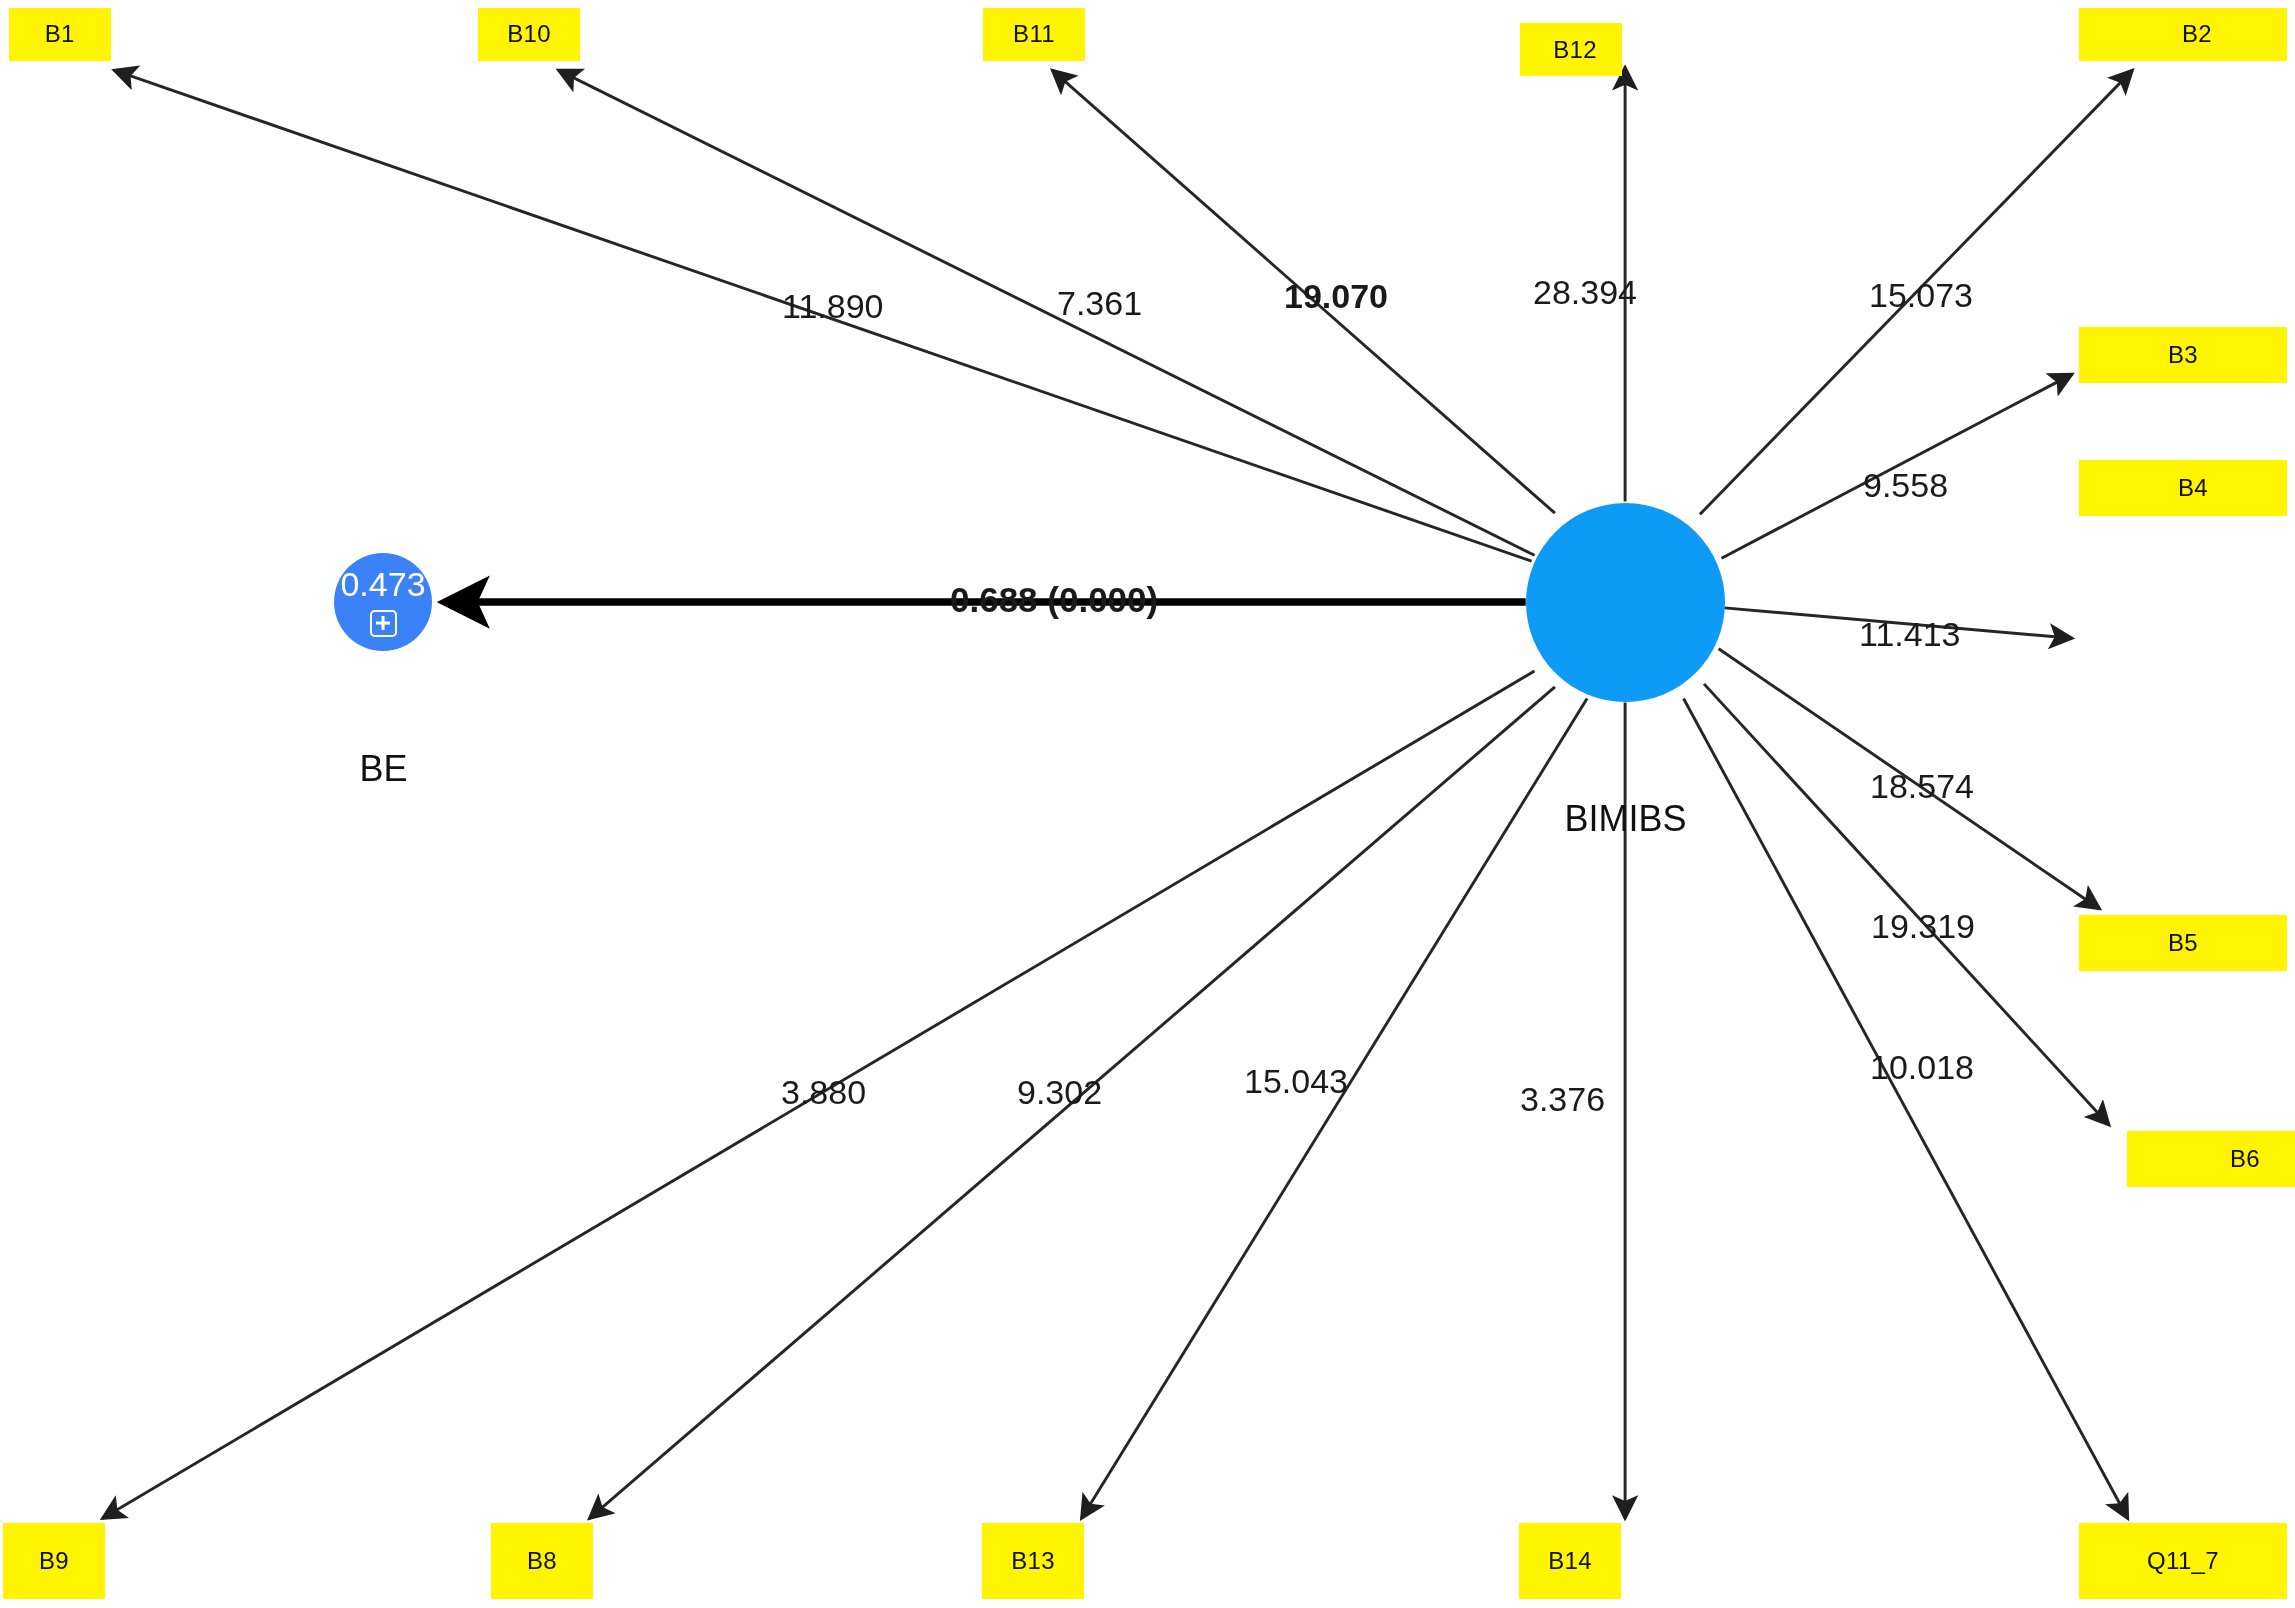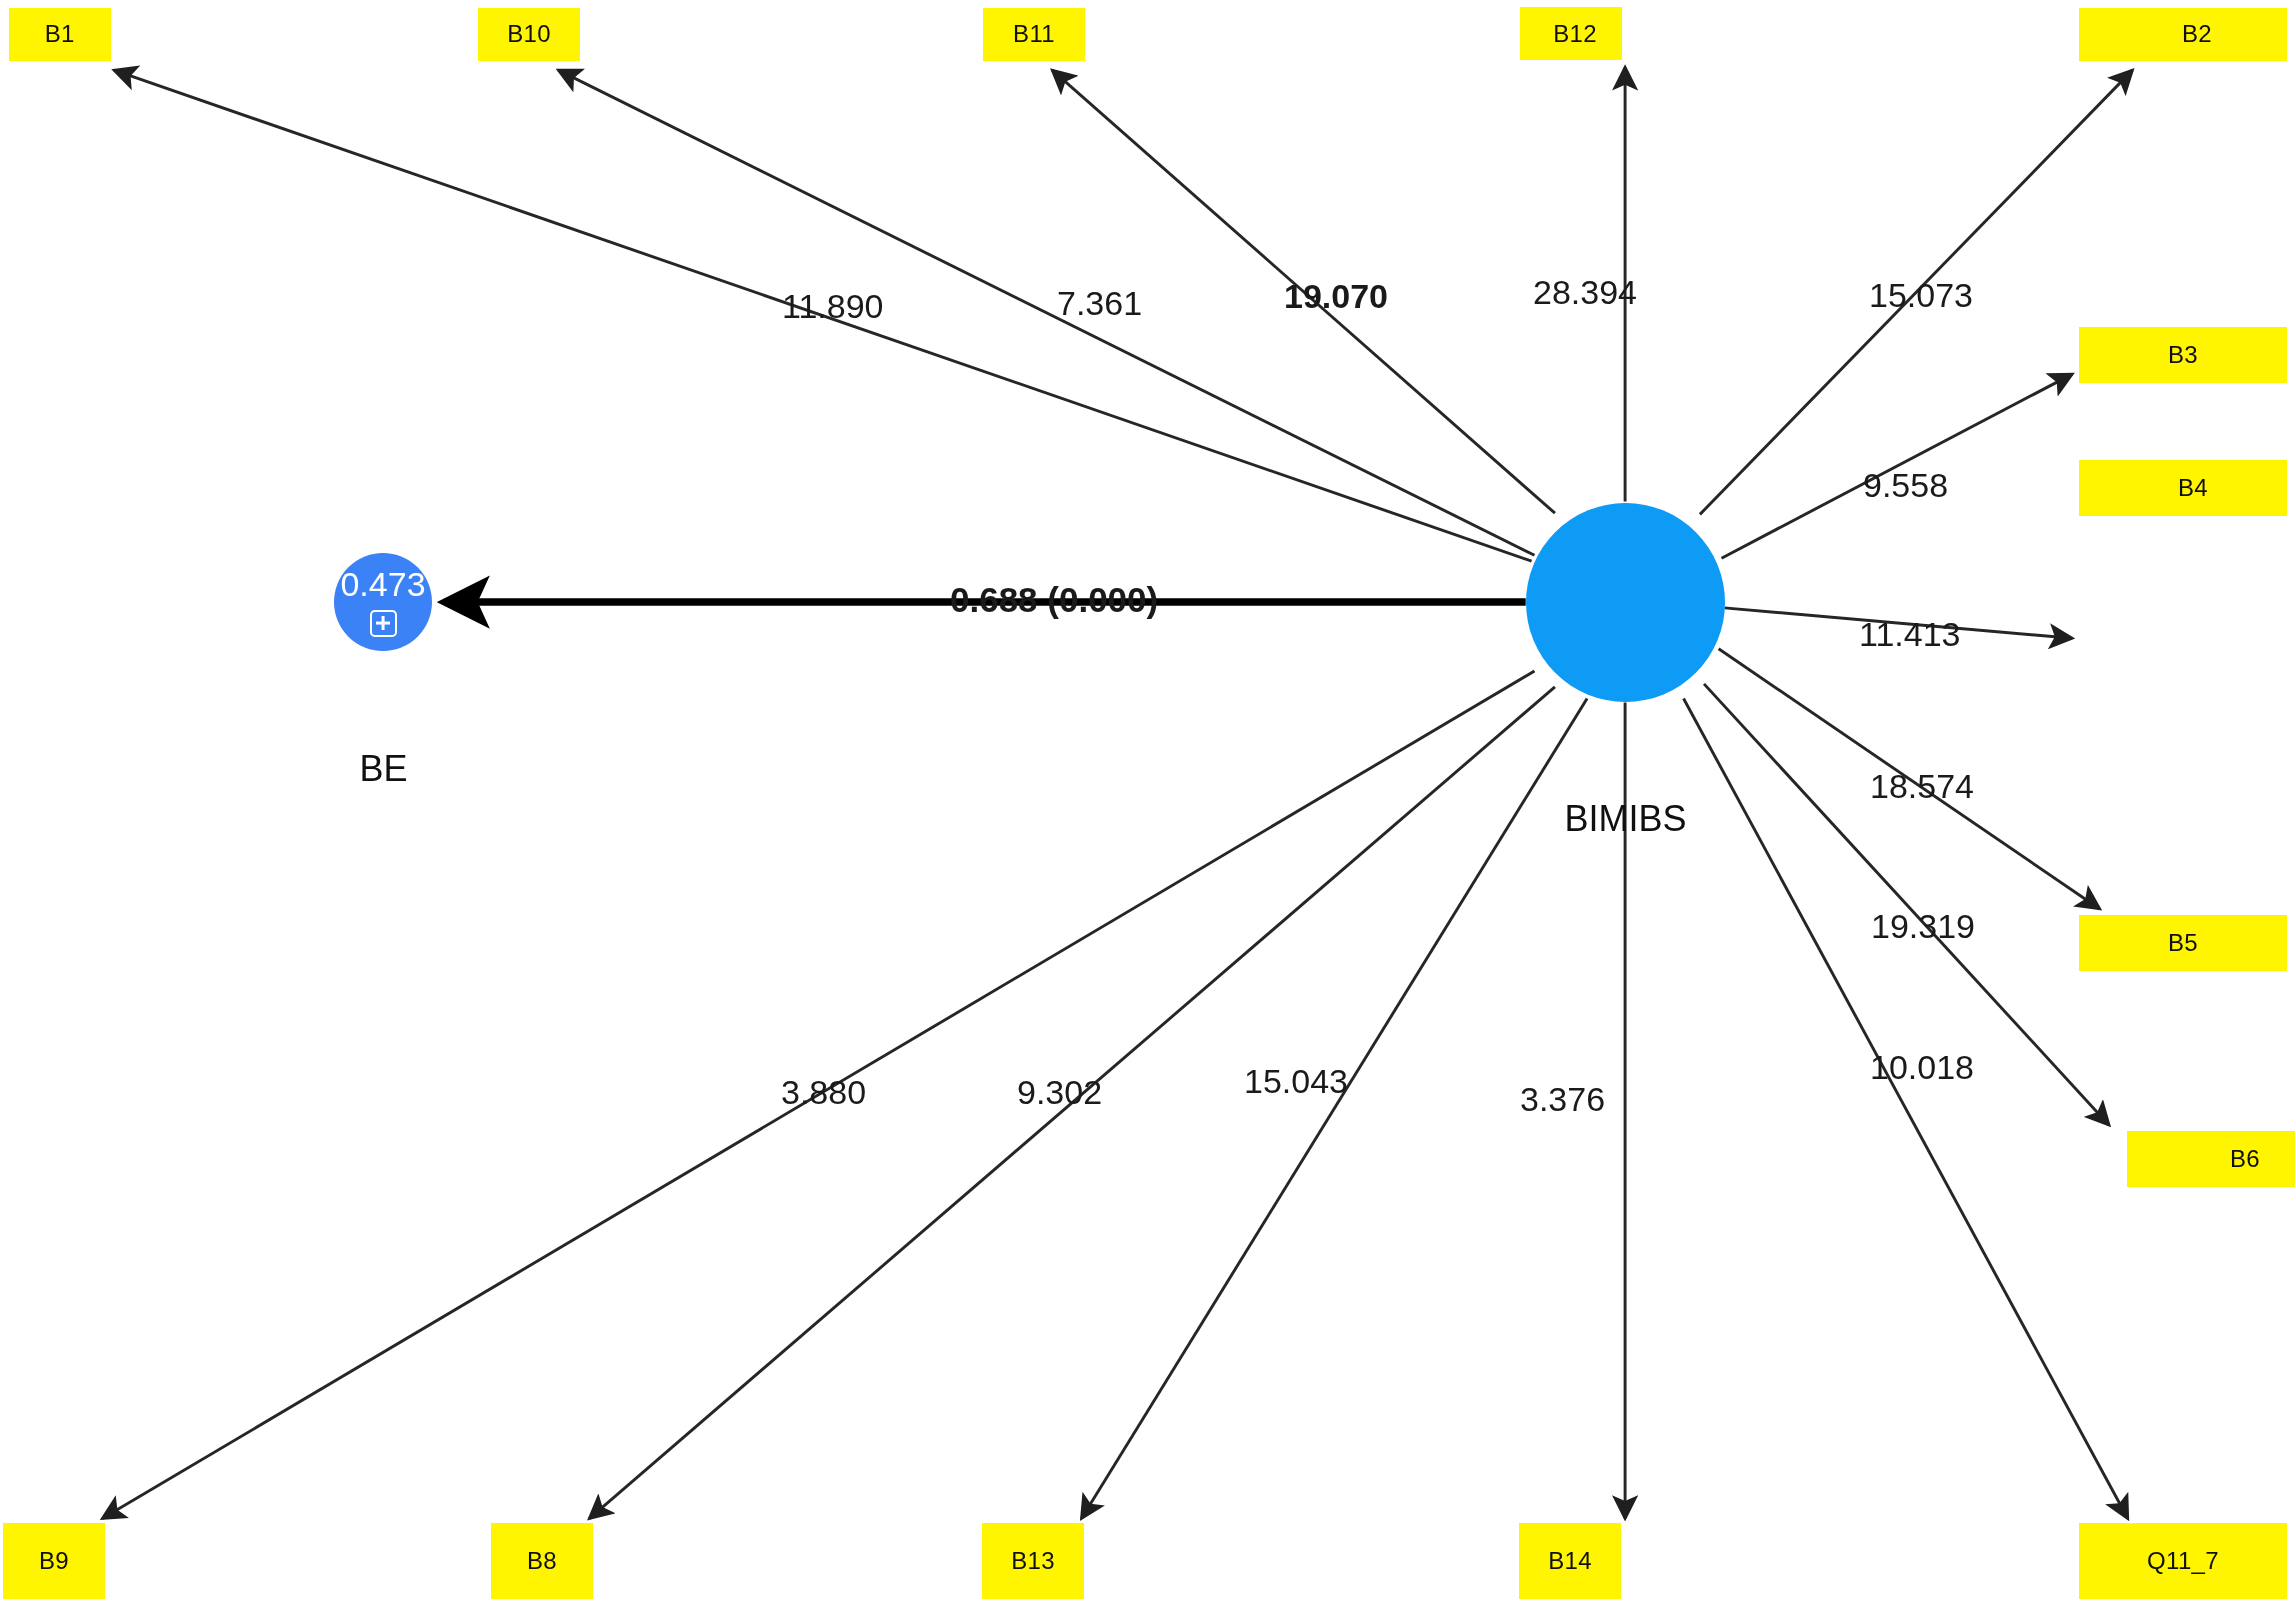--- a/index.html
+++ b/index.html
@@ -82,21 +82,21 @@
   <div id="indicator-layer">
       <div class="ind-box" style="left: 8.8px; top: 7.6px; width: 102px; height: 53px;">
         <span>B1</span>
       </div>
       <div class="ind-box" style="left: 478px; top: 7.6px; width: 102px; height: 53px;">
         <span>B10</span>
       </div>
       <div class="ind-box" style="left: 983px; top: 7.6px; width: 102px; height: 53px;">
         <span>B11</span>
       </div>
-      <div class="ind-box" style="left: 1520px; top: 7px; width: 102px; height: 53px; padding-left: 8px;">
+      <div class="ind-box" style="left: 1520px; top: 23px; width: 102px; height: 53px; padding-left: 8px;">
         <span>B12</span>
       </div>
       <div class="ind-box" style="left: 2079px; top: 7.6px; width: 208px; height: 53px; padding-left: 28px;">
         <span>B2</span>
       </div>
       <div class="ind-box" style="left: 2079px; top: 327px; width: 208px; height: 56px;">
         <span>B3</span>
       </div>
       <div class="ind-box" style="left: 2079px; top: 460px; width: 208px; height: 56px; padding-left: 20px;">
         <span>B4</span>

